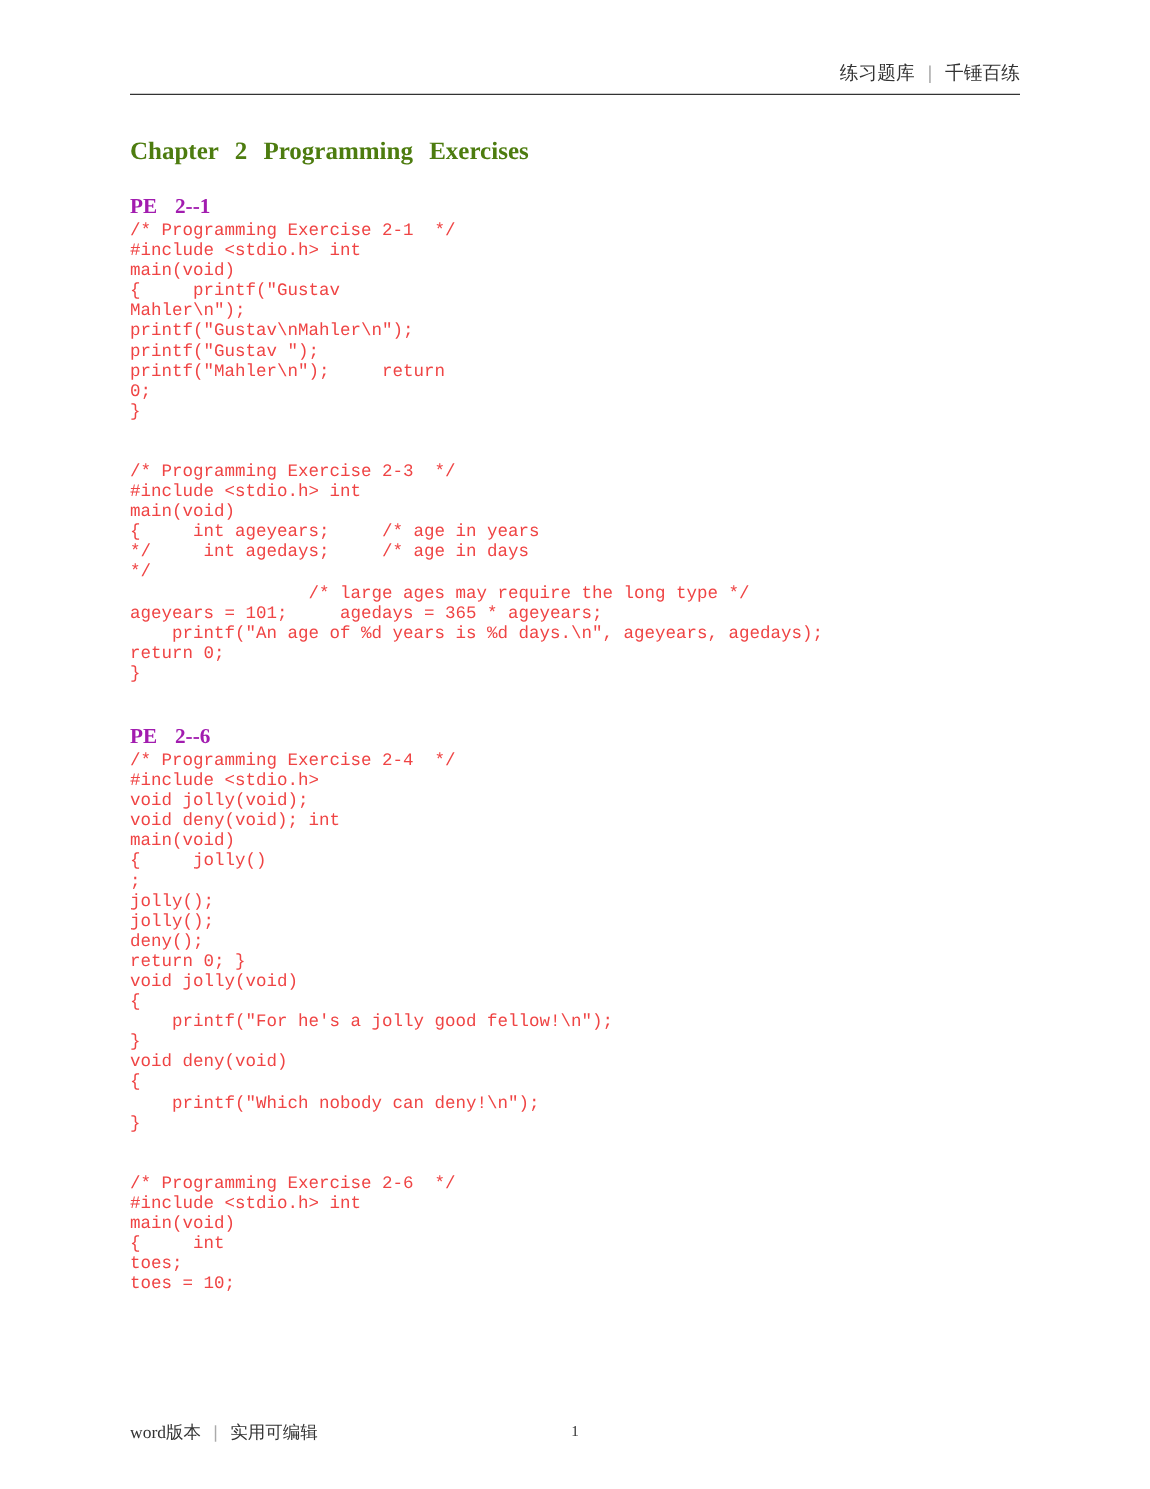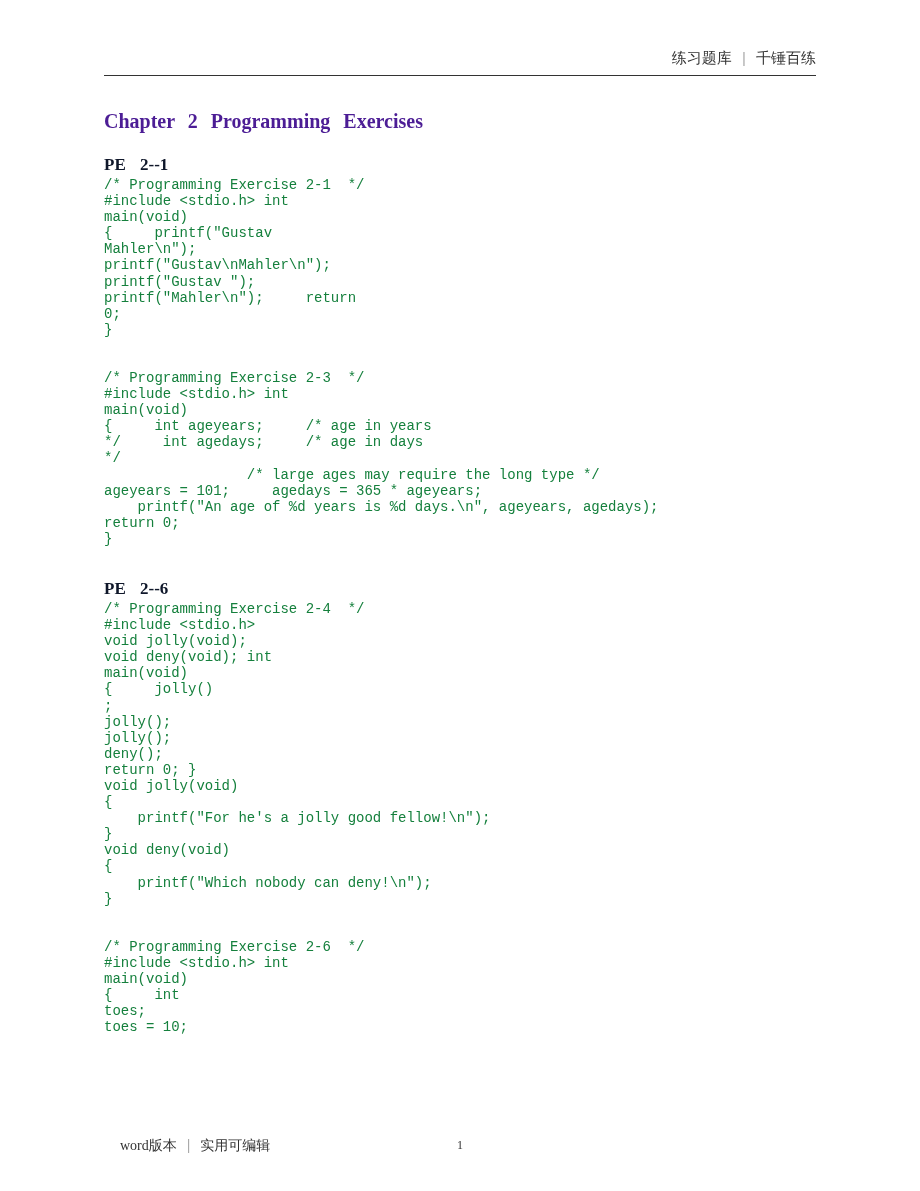--- a/index.html
+++ b/index.html
@@ -28,45 +28,45 @@
     }
     .content {
       position: absolute;
       top: 110px;
       left: 104px;
       right: 104px;
     }
     .chapter-title {
       font-size: 20px;
       font-weight: bold;
-      color: #4c1d95;
+      color: #4d7c0f;
       font-family: "Times New Roman", serif;
       margin-bottom: 22px;
       word-spacing: 8px;
     }
     .section-title {
       font-size: 17px;
       font-weight: bold;
-      color: #0f172a;
+      color: #a21caf;
       font-family: "Times New Roman", serif;
       word-spacing: 10px;
       margin-bottom: 2px;
     }
     .code {
       font-family: "Courier New", monospace;
       font-size: 14px;
       line-height: 1.15;
-      color: #15803d;
+      color: #ef4444;
       white-space: pre;
       margin-bottom: 32px;
     }
     .footer {
       position: absolute;
       bottom: 36px;
-      left: 120px;
+      left: 104px;
       font-size: 14px;
       color: #333;
       font-family: "SimSun", "Microsoft YaHei", sans-serif;
     }
     .footer-word {
       font-family: "Times New Roman", serif;
     }
     .page-num {
       position: absolute;
       bottom: 38px;

